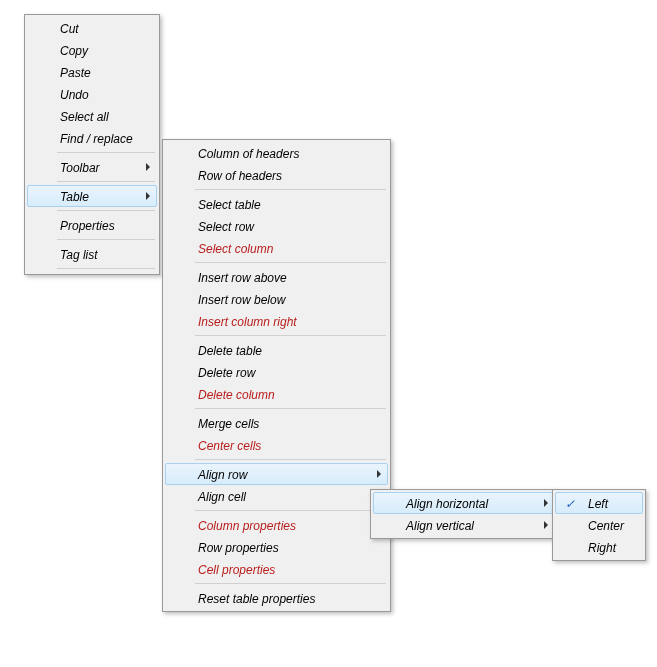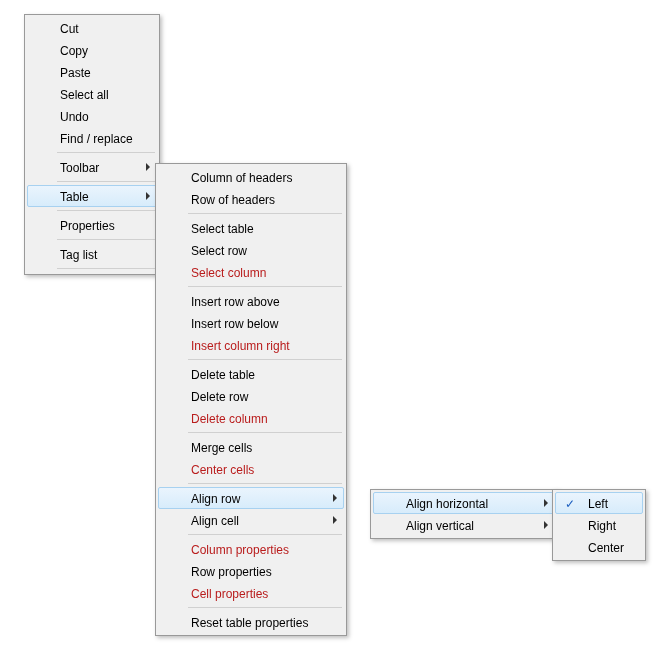--- a/index.html
+++ b/index.html
@@ -33,20 +33,21 @@
   .item {
     position: relative;
     height: 22px;
     line-height: 22px;
     padding-left: 32px;
     padding-right: 18px;
     white-space: nowrap;
     border: 1px solid transparent;
     border-radius: 2px;
     box-sizing: border-box;
+    font-style: italic;
   }
   .item.hl {
     background: linear-gradient(#eaf4fd, #d7ecfb);
     border-color: #a7d1f0;
   }
   .item.disabled { color: #b91c1c; }
   .sep {
     margin: 3px 2px 3px 30px;
     height: 0;
     border-top: 1px solid #d0d0d0;
@@ -68,34 +69,34 @@
     width: 16px;
     height: 16px;
     color: #1e60c0;
     font-size: 12px;
     text-align: center;
     line-height: 16px;
   }
 
   
   #menu1 { left: 24px;  top: 14px;  width: 136px; }
-  #menu2 { left: 155px; top: 139px; width: 192px; margin-top: 24px; }
+  #menu2 { left: 162px; top: 139px; width: 229px; }
   #menu3 { left: 370px; top: 489px; width: 188px; }
   #menu4 { left: 552px; top: 489px; width: 94px;  }
 </style>
 </head>
 <body>
 
 <div id="menu1" class="menu">
   <div class="gutter"></div>
   <div class="item"><span>Cut</span></div>
   <div class="item"><span>Copy</span></div>
   <div class="item"><span>Paste</span></div>
+  <div class="item"><span>Undo</span></div>
   <div class="item"><span>Select all</span></div>
-  <div class="item"><span>Undo</span></div>
   <div class="item"><span>Find / replace</span></div>
   <div class="sep"></div>
   <div class="item"><span>Toolbar</span><span class="sub-arrow"></span></div>
   <div class="sep"></div>
   <div class="item hl"><span>Table</span><span class="sub-arrow"></span></div>
   <div class="sep"></div>
   <div class="item"><span>Properties</span></div>
   <div class="sep"></div>
   <div class="item"><span>Tag list</span></div>
   <div class="sep"></div>
@@ -133,15 +134,15 @@
 
 <div id="menu3" class="menu">
   <div class="gutter"></div>
   <div class="item hl"><span>Align horizontal</span><span class="sub-arrow"></span></div>
   <div class="item"><span>Align vertical</span><span class="sub-arrow"></span></div>
 </div>
 
 <div id="menu4" class="menu">
   <div class="gutter"></div>
   <div class="item hl"><span class="check">✓</span><span>Left</span></div>
+  <div class="item"><span>Center</span></div>
   <div class="item"><span>Right</span></div>
-  <div class="item"><span>Center</span></div>
 </div>
 
 </body></html>

